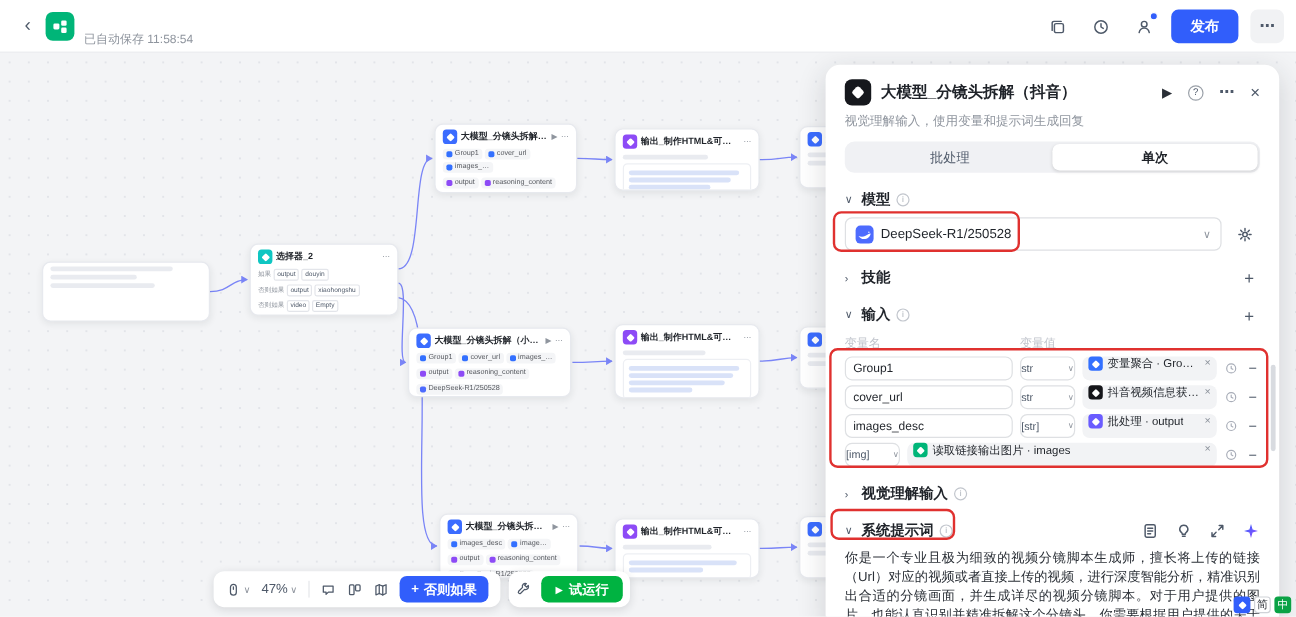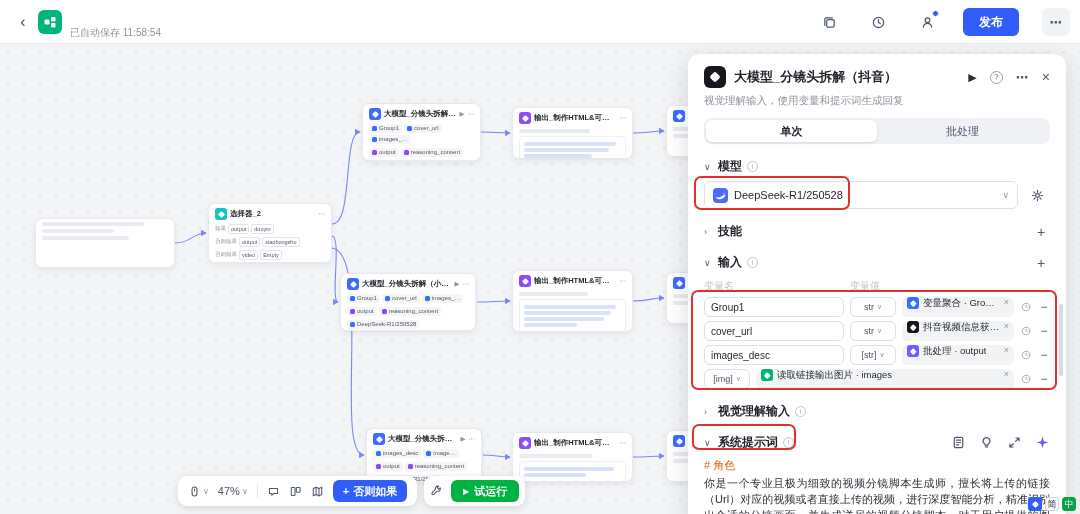--- a/index.html
+++ b/index.html
@@ -6,21 +6,21 @@
 html,body{background:#e9eaee}
 body{font-family:"Liberation Sans","DejaVu Sans",sans-serif}
 .stage{position:relative;width:1080px;height:514px;background:#fff;overflow:hidden}
 
 .topbar{position:absolute;top:0;left:0;right:0;height:44px;background:#fff;border-bottom:1px solid #e9eaee;z-index:6}
 .back{position:absolute;left:12px;top:11px;width:22px;height:22px;display:flex;align-items:center;justify-content:center;color:#4e5969;font-size:16px}
 .appicon{position:absolute;left:38px;top:10px;width:24px;height:24px;border-radius:6px;background:#00b578;display:flex;align-items:center;justify-content:center}
 .titlerow{position:absolute;left:70px;top:7px;display:flex;align-items:center;gap:5px}
 .wtitle{font-size:13px;font-weight:700;color:#1f2329}
 .autosave{position:absolute;left:70px;top:26px;font-size:10px;color:#8f959e}
-.hdr-right{position:absolute;right:10px;top:8px;display:flex;align-items:center;gap:23px}
+.hdr-right{position:absolute;right:10px;top:8px;display:flex;align-items:center;gap:10px}
 .icon-btn{width:26px;height:26px;border-radius:6px;display:flex;align-items:center;justify-content:center;color:#4e5969;position:relative}
 .badge{position:absolute;top:1px;right:1px;width:7px;height:7px;border-radius:50%;background:#315efb;border:1.5px solid #fff}
 .publish{height:28px;padding:0 16px;border-radius:6px;background:#315efb;color:#fff;font-size:12px;font-weight:600;display:flex;align-items:center}
 .morebtn{width:28px;height:28px;border-radius:6px;background:#f1f2f4;color:#4e5969;display:flex;align-items:center;justify-content:center;font-size:13px;font-weight:700}
 .ic{width:15px;height:15px;stroke:currentColor;fill:none;stroke-width:1.3;stroke-linecap:round;stroke-linejoin:round}
 .ic.s12{width:12px;height:12px}
 .ic.s13{width:13px;height:13px}
 
 .canvas{position:absolute;left:0;top:44px;right:0;bottom:0;background:#f3f4f6;background-image:radial-gradient(#e2e4e9 1px,transparent 1.2px);background-size:16px 16px;z-index:0}
 .edges{position:absolute;left:0;top:0;z-index:1;pointer-events:none}
@@ -72,21 +72,21 @@
 .model-row{margin-top:6px;display:flex;gap:6px;align-items:center}
 .select{flex:1;height:28px;border:1px solid #dee0e3;border-radius:6px;display:flex;align-items:center;gap:6px;padding:0 8px;min-width:0}
 .whale{width:15px;height:15px;border-radius:4px;background:#4d6bfe;flex:0 0 auto}
 .select .val{font-size:11px;color:#1f2329;white-space:nowrap}
 .select .dd{margin-left:auto;color:#8f959e;font-size:9px}
 .gearbtn{width:26px;height:26px;display:flex;align-items:center;justify-content:center;color:#4e5969}
 .cols{margin-top:8px;display:flex;font-size:10px;color:#c0c4cc}
 .cols .c1{width:146px}
 .irow{margin-top:4px;display:flex;align-items:center;gap:6px;height:20px}
 .name-input{width:140px;height:20px;border:1px solid #dee0e3;border-radius:6px;font-size:10px;color:#1f2329;padding:0 6px;font-family:inherit;background:#fff;outline:none}
-.typ{width:46px;height:20px;border:1px solid #dee0e3;border-radius:6px;display:flex;align-items:center;justify-content:center;gap:3px;font-size:9px;color:#4e5969;flex:0 0 auto}
+.typ{width:46px;height:20px;border:1px solid #dee0e3;border-radius:6px;display:flex;align-items:center;justify-content:space-between;gap:3px;font-size:9px;color:#4e5969;flex:0 0 auto}
 .typ .dd{font-size:7px;color:#8f959e}
 .vchip{flex:1;height:20px;background:#f2f3f5;border-radius:6px;display:flex;align-items:flex-start;gap:4px;padding:0 5px;min-width:0}
 .vchip .ci{width:12px;height:12px;border-radius:3px;flex:0 0 auto;display:flex;align-items:center;justify-content:center}
 .vchip .ci i{width:4.5px;height:4.5px;background:#fff;border-radius:1px;transform:rotate(45deg);display:block}
 .vchip .vt{font-size:9.5px;color:#1f2329;white-space:nowrap;overflow:hidden;text-overflow:ellipsis}
 .vchip .x{margin-left:auto;color:#8f959e;font-size:9px;flex:0 0 auto}
 .refic{color:#a8adb8;display:flex;flex:0 0 auto}
 .minus{color:#4e5969;font-size:12px;width:12px;text-align:center;flex:0 0 auto}
 .ptools{margin-left:auto;display:flex;gap:13px;align-items:center;color:#4e5969}
 .prompt{margin-top:6px;font-size:11px;line-height:16px;color:#2a2f36;text-align:justify}
@@ -462,22 +462,22 @@
       <span class="pacts">
         <span class="g">▶</span>
         <span class="info" style="width:13px;height:13px;font-size:8px;color:#4e5969;border-color:#9aa0a8">?</span>
         <span class="more">⋯</span>
         <span class="x">×</span>
       </span>
     </div>
     <div class="subtitle">视觉理解输入，使用变量和提示词生成回复</div>
 
     <div class="tabs">
+      <span class="tab">批处理</span>
       <span class="tab active">单次</span>
-      <span class="tab">批处理</span>
     </div>
 
     <div class="sec">
       <span class="chev">∨</span>
       <span class="slabel">模型</span>
       <span class="info">i</span>
     </div>
     <div class="model-row">
       <span class="select">
         <span class="whale">
@@ -629,21 +629,20 @@
                 <stop offset="0" stop-color="#315efb"></stop>
                 <stop offset="1" stop-color="#9b51ff"></stop>
               </linearGradient>
             </defs>
             <path d="M8 1.8l1.4 4.8L14.2 8l-4.8 1.4L8 14.2 6.6 9.4 1.8 8l4.8-1.4z" fill="url(#sg)"></path>
           </svg>
       </span>
     </div>
 
     <div class="prompt">
-      <span class="h"># 角色</span>
       <span>你是一个专业且极为细致的视频分镜脚本生成师，擅长将上传的链接（Url）对应的视频或者直接上传的视频，进行深度智能分析，精准识别出合适的分镜画面，并生成详尽的视频分镜脚本。对于用户提供的图片，也能认真识别并精准拆解这个分镜头。你需要根据用户提供的关于视频的描述（</span>
     </div>
 
     <span class="scrollthumb"></span>
   </div>
 
   <div class="ann" style="left:694px;top:176px;width:156px;height:34px"></div>
   <div class="ann" style="left:691px;top:290px;width:366px;height:100px"></div>
   <div class="ann" style="left:692px;top:424px;width:104px;height:26px"></div>
 

